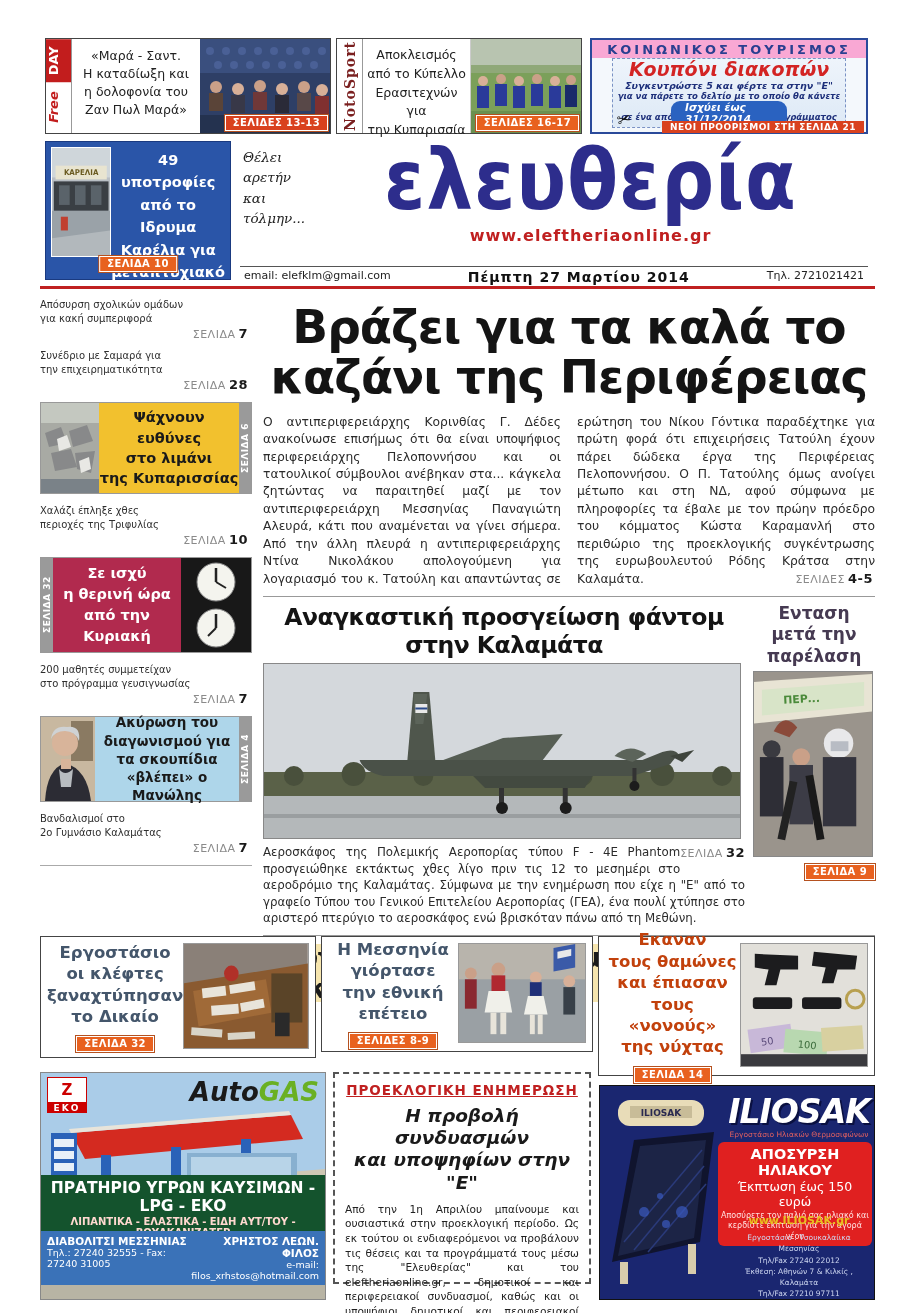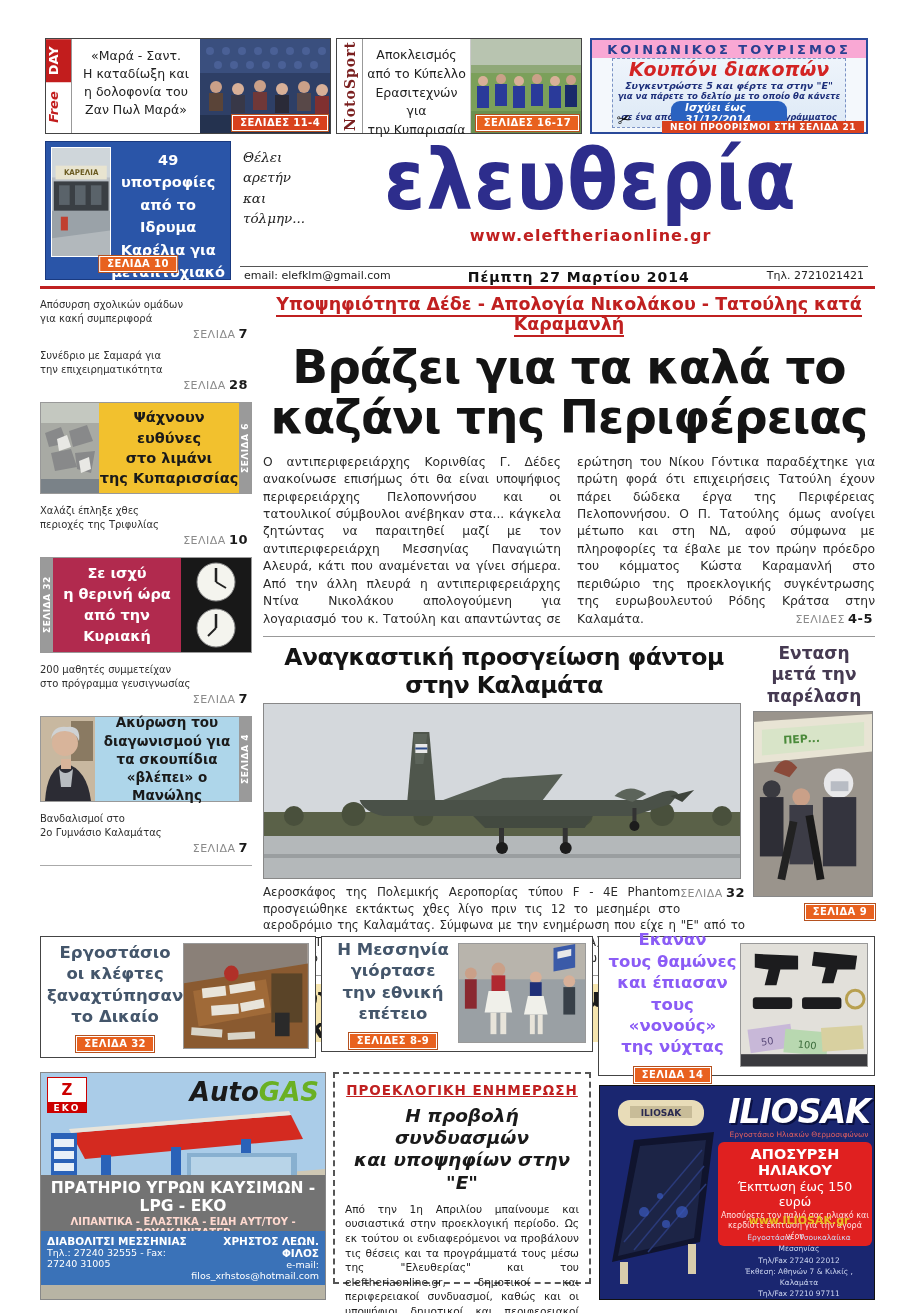--- a/index.html
+++ b/index.html
@@ -113,32 +113,32 @@
   .bbox { position:absolute; border:1px solid #444; background:#fff; display:flex; padding:6px; }
   .bbox .left { flex:1; text-align:center; display:flex; flex-direction:column; justify-content:center; align-items:center; }
   .bbox .title { font-weight:bold; font-size:16.5px; color:#44566b; line-height:1.3; }
   .bbox .ph { position:relative; overflow:hidden; border:1px solid #999; }
   #box-thieves { left:40px; top:936px; width:276px; height:122px; }
   #box-thieves .ph { width:136px; height:106px; }
   #box-parade { left:321px; top:936px; width:272px; height:116px; }
   #box-parade .ph { width:128px; height:100px; }
   #box-night { left:598px; top:936px; width:277px; height:140px; }
   #box-night .ph { width:128px; height:124px; }
-  #box-night .title { color:#8b5cf6; }
+  #box-night .title { color:#c2410c; }
   .bbox .b { margin-top:5px; }
 
   
   #autogas { position:absolute; left:40px; top:1072px; width:286px; height:228px; border:1px solid #888; overflow:hidden; }
   #autogas .photo { position:absolute; inset:0; background:linear-gradient(#9ec8e8 0%,#cfe4f2 45%,#e8e0d0 60%,#cfc8b8 100%); }
   #autogas .logo { position:absolute; right:6px; top:4px; font-weight:900; font-size:26px; font-style:italic; }
   #autogas .logo .a { color:#1a1a1a; } #autogas .logo .g { color:#6ab023; }
   #autogas .eko { position:absolute; left:6px; top:4px; width:40px; text-align:center; }
   #autogas .eko .sym { width:40px; height:26px; background:#fff; border:1px solid #c00; color:#c00; font-weight:900; font-size:15px; line-height:24px; }
   #autogas .eko .lbl { background:#c00; color:#fff; font-size:9px; font-weight:bold; letter-spacing:2px; }
-  #autogas .redband { position:absolute; left:0; right:0; bottom:56px; background:#737373; color:#fff; text-align:center; padding:4px 0 5px; }
+  #autogas .redband { position:absolute; left:0; right:0; bottom:56px; background:#14532d; color:#fff; text-align:center; padding:4px 0 5px; }
   #autogas .redband .r1 { font-weight:900; font-size:15.5px; }
   #autogas .redband .r2 { font-weight:bold; font-size:10px; color:#ffd9d0; margin-top:1px; }
   #autogas .blueband { position:absolute; left:0; right:0; bottom:14px; background:#3a72b8; color:#fff; display:flex; justify-content:space-between; padding:4px 6px; font-size:9.5px; }
   #autogas .blueband b { font-size:10.5px; }
   #autogas .blueband .r { text-align:right; }
 
   #election { position:absolute; left:333px; top:1072px; width:258px; height:212px; border:2px dashed #555; padding:8px 10px; background:#fff; }
   #election .hdr { text-align:center; color:#c02020; font-weight:bold; font-size:13.5px; letter-spacing:1px; text-decoration:underline; }
   #election .title { text-align:center; font-weight:900; font-style:italic; font-size:18.5px; color:#1a1a1a; line-height:1.2; margin-top:7px; }
   #election .body { margin-top:8px; font-size:10.6px; color:#222; line-height:1.38; text-align:justify; }
@@ -198,21 +198,21 @@
             <rect x="53" y="53" width="14" height="18" fill="#703838"></rect>
           <circle cx="82" cy="50" r="6" fill="#d8b098"></circle>
             <rect x="75" y="56" width="14" height="18" fill="#2a2a38"></rect>
           <circle cx="104" cy="48" r="6" fill="#caa088"></circle>
             <rect x="97" y="54" width="14" height="18" fill="#584848"></rect>
           <circle cx="122" cy="51" r="6" fill="#d8b098"></circle>
             <rect x="115" y="57" width="14" height="18" fill="#803030"></rect>
         </g>
         <rect y="76" width="130" height="18" fill="#24324f"></rect>
       </svg>
-      <span class="b badge red">ΣΕΛΙΔΕΣ 11-4</span>
+      <span class="b badge red">ΣΕΛΙΔΕΣ 13-13</span>
     </div>
   </div>
 
   <div class="topbox" id="notosport">
     <div class="vert">
       <span>NotoSport</span>
     </div>
     <div class="txt pl">Αποκλεισμός
 από το Κύπελλο
 Ερασιτεχνών για
@@ -384,21 +384,20 @@
     <div class="s-plain">
       <div class="t pl">Βανδαλισμοί στο
 2ο Γυμνάσιο Καλαμάτας</div>
       <div class="p pageref"><span>ΣΕΛΙΔΑ</span><b>7</b></div>
     </div>
 
     <div id="sb-end"></div>
   </div>
 
   <div id="main">
-    <div id="kicker"><span>Υποψηφιότητα Δέδε - Απολογία Νικολάκου - Τατούλης κατά Καραμανλή</span></div>
     <div id="headline" class="pl">Βράζει για τα καλά το
 καζάνι της Περιφέρειας</div>
     <div id="article">Ο αντιπεριφερειάρχης Κορινθίας Γ. Δέδες ανακοίνωσε επισήμως ότι θα είναι υποψήφιος περιφερειάρχης Πελοποννήσου και οι τατουλικοί σύμβουλοι ανέβηκαν στα... κάγκελα ζητώντας να παραιτηθεί μαζί με τον αντιπεριφερειάρχη Μεσσηνίας Παναγιώτη Αλευρά, κάτι που αναμένεται να γίνει σήμερα.  Από την άλλη πλευρά η αντιπεριφερειάρχης Ντίνα Νικολάκου απολογούμενη για λογαριασμό του κ. Τατούλη και απαντώντας σε ερώτηση του Νίκου Γόντικα παραδέχτηκε για πρώτη φορά ότι επιχειρήσεις Τατούλη έχουν πάρει δώδεκα έργα της Περιφέρειας Πελοποννήσου. Ο Π. Τατούλης όμως ανοίγει μέτωπο και στη ΝΔ, αφού σύμφωνα με πληροφορίες τα έβαλε με τον πρώην πρόεδρο του κόμματος Κώστα Καραμανλή στο περιθώριο της προεκλογικής συγκέντρωσης της ευρωβουλευτού Ρόδης Κράτσα στην Καλαμάτα.</div>
     <div id="article-pages" class="pageref">
       <span>ΣΕΛΙΔΕΣ</span><b>4-5</b>
     </div>
     <div id="main-div1" class=""></div>
 
     <div id="midrow">
       <div id="phantom">

